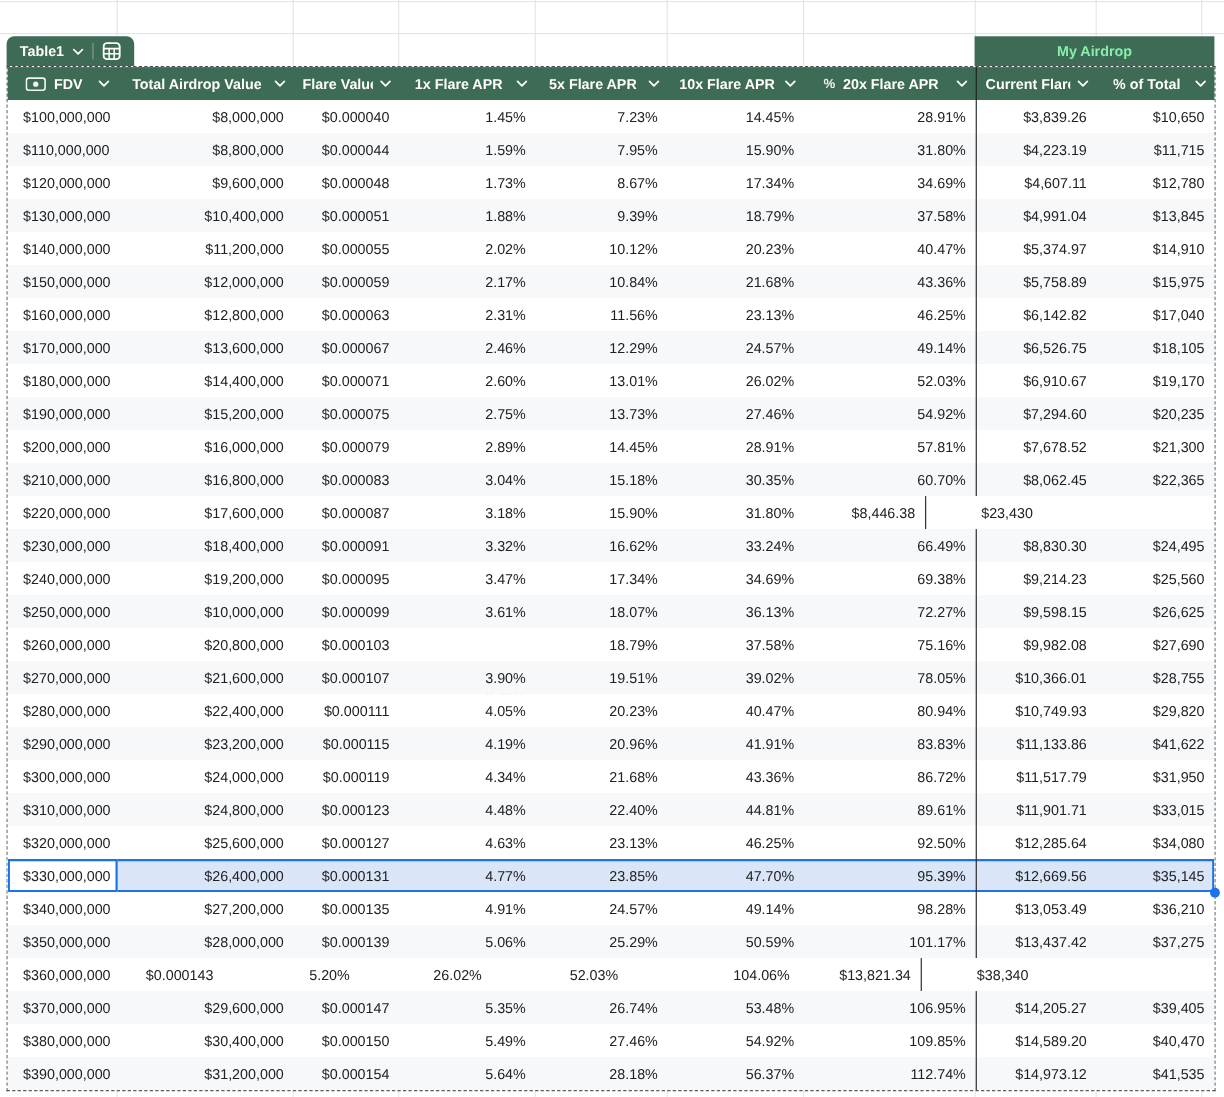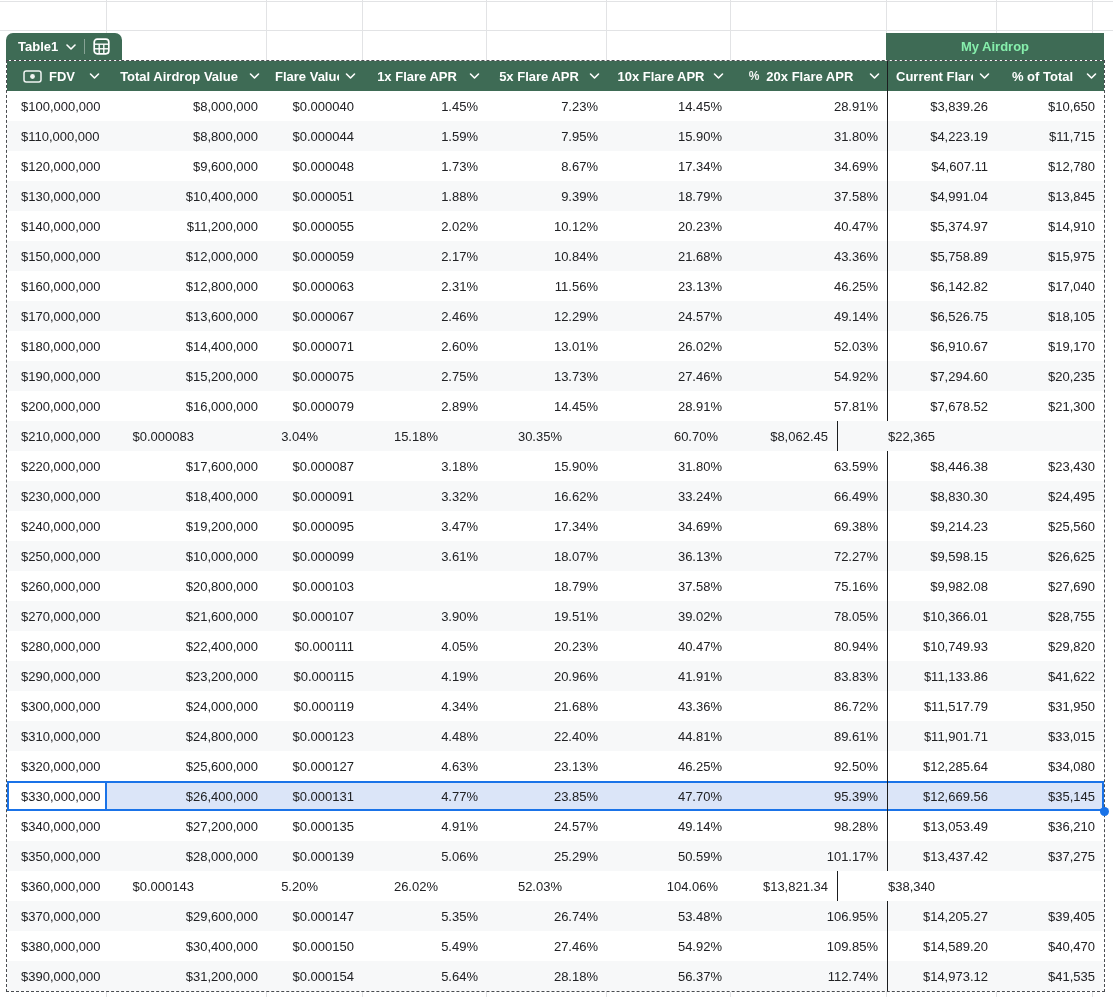--- a/index.html
+++ b/index.html
@@ -315,36 +315,36 @@
         <div class="tcell align-right" style="width: 96px;">$0.000079</div>
         <div class="tcell align-right" style="width: 124px;">2.89%</div>
         <div class="tcell align-right" style="width: 120px;">14.45%</div>
         <div class="tcell align-right" style="width: 124px;">28.91%</div>
         <div class="tcell align-right" style="width: 156px;">57.81%</div>
         <div class="tcell align-right" style="width: 110px;">$7,678.52</div>
         <div class="tcell align-right" style="width: 107px;">$21,300</div>
       </div>
       <div class="trow band">
         <div class="tcell align-left" style="width: 100px;">$210,000,000</div>
+        <div class="tcell align-right" style="width: 160px;">$16,800,000</div>
         <div class="tcell align-right" style="width: 96px;">$0.000083</div>
         <div class="tcell align-right" style="width: 124px;">3.04%</div>
         <div class="tcell align-right" style="width: 120px;">15.18%</div>
         <div class="tcell align-right" style="width: 124px;">30.35%</div>
         <div class="tcell align-right" style="width: 156px;">60.70%</div>
         <div class="tcell align-right" style="width: 110px;">$8,062.45</div>
         <div class="tcell align-right" style="width: 107px;">$22,365</div>
       </div>
       <div class="trow">
         <div class="tcell align-left" style="width: 100px;">$220,000,000</div>
         <div class="tcell align-right" style="width: 160px;">$17,600,000</div>
         <div class="tcell align-right" style="width: 96px;">$0.000087</div>
         <div class="tcell align-right" style="width: 124px;">3.18%</div>
         <div class="tcell align-right" style="width: 120px;">15.90%</div>
         <div class="tcell align-right" style="width: 124px;">31.80%</div>
-        <div class="tcell align-right" style="width: 156px;">63.59%</div>
         <div class="tcell align-right" style="width: 110px;">$8,446.38</div>
         <div class="tcell align-right" style="width: 107px;">$23,430</div>
       </div>
       <div class="trow band">
         <div class="tcell align-left" style="width: 100px;">$230,000,000</div>
         <div class="tcell align-right" style="width: 160px;">$18,400,000</div>
         <div class="tcell align-right" style="width: 96px;">$0.000091</div>
         <div class="tcell align-right" style="width: 124px;">3.32%</div>
         <div class="tcell align-right" style="width: 120px;">16.62%</div>
         <div class="tcell align-right" style="width: 124px;">33.24%</div>

